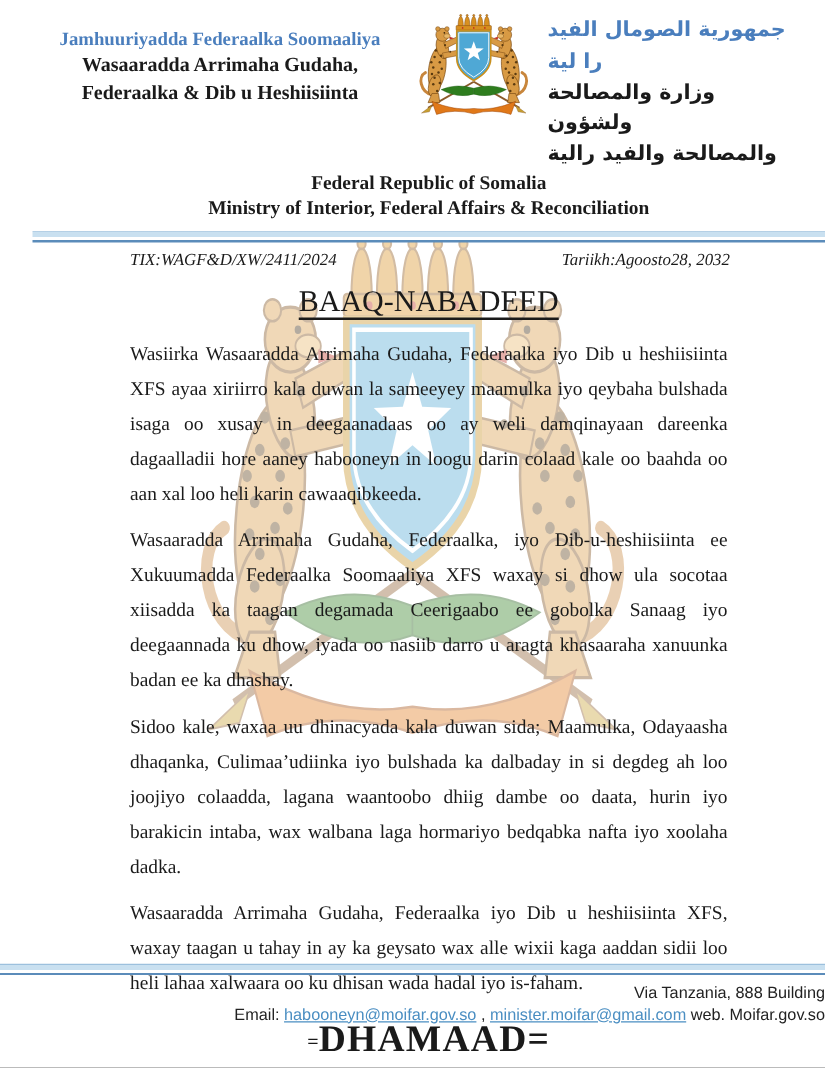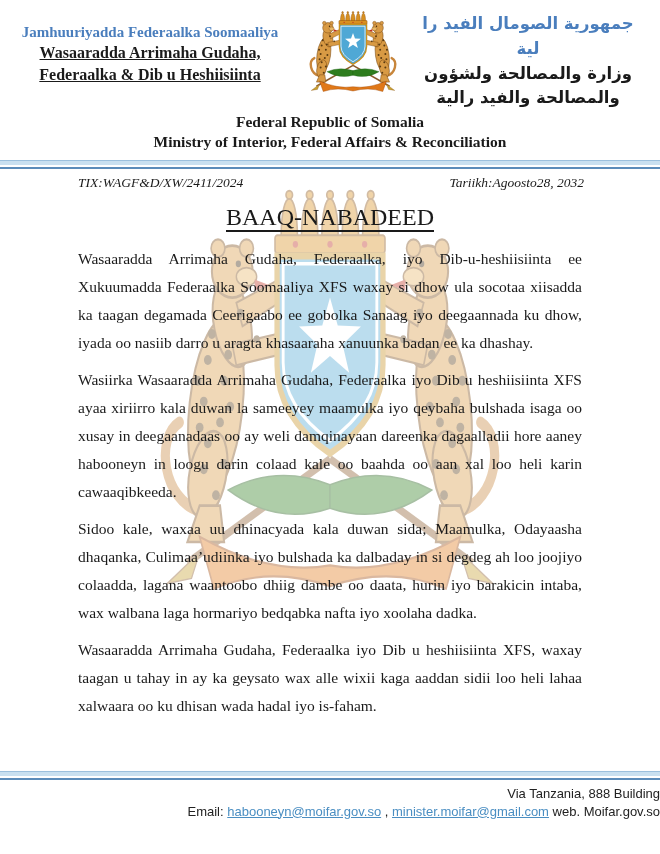--- a/index.html
+++ b/index.html
@@ -11,28 +11,28 @@
     --green:#2e7d1e;
     --ribbon-orange:#e07818;
   }
   *{box-sizing:border-box;margin:0;padding:0;}
   html,body{background:#888;}
   .page{
     width:660px;height:854px;margin:0 auto;background:#fff;
     position:relative;overflow:hidden;
     font-family:"Liberation Serif","DejaVu Serif",serif;color:#1a1a1a;
   }
-  .content{position:relative;z-index:1;}
+  .content{position:relative;z-index:1;padding-left:26px;}
   
   .header-row{display:flex;align-items:flex-start;padding:6px 6px 0 6px;}
   .header-left{width:288px;text-align:center;padding-top:16px;font-weight:bold;}
   .header-left .somali-blue{color:var(--accent-blue);font-size:15px;line-height:1.35;}
-  .header-left .somali-black{font-size:16px;line-height:1.35;text-decoration:underline;}
+  .header-left .somali-black{font-size:16px;line-height:1.35;}
   .header-emblem{width:118px;display:flex;justify-content:center;padding-top:3px;}
-  .header-right{flex:1;text-align:center;padding:6px 10px 0 0;
+  .header-right{flex:1;text-align:left;padding:6px 10px 0 0;
     font-family:"DejaVu Sans",sans-serif;font-size:16.5px;line-height:1.5;font-weight:bold;}
   .header-right .arabic-blue{color:var(--accent-blue);}
   .center-titles{text-align:center;font-weight:bold;font-size:15.5px;line-height:1.32;margin-top:1px;}
   
   .rule{height:9px;width:100%;
     background:linear-gradient(to bottom,
       #9cc0dd 0px,#9cc0dd 1px,
       #c9e0f0 1px,#c9e0f0 5px,
       #ffffff 5px,#ffffff 7px,
       #5b8cba 7px,#5b8cba 9px);}
@@ -172,26 +172,29 @@
     <div class="ref-line">
       <span>TIX:WAGF&amp;D/XW/2411/2024</span>
       <span>Tariikh:Agoosto28, 2032</span>
     </div>
 
     <div class="doc-title">
       <span>BAAQ-NABADEED</span>
     </div>
 
     <div class="body-text">
+      <p>Wasiirka Wasaaradda Arrimaha Gudaha, Federaalka iyo Dib u heshiisiinta XFS ayaa xiriirro kala duwan la sameeyey maamulka iyo qeybaha bulshada isaga oo xusay in deegaanadaas oo ay weli damqinayaan dareenka dagaalladii hore aaney habooneyn in loogu darin colaad kale oo baahda oo aan xal loo heli karin cawaaqibkeeda.</p>
       <p>Wasaaradda Arrimaha Gudaha, Federaalka, iyo Dib-u-heshiisiinta ee Xukuumadda Federaalka Soomaaliya XFS waxay si dhow ula socotaa xiisadda ka taagan degamada Ceerigaabo ee gobolka Sanaag iyo deegaannada ku dhow, iyada oo nasiib darro u aragta khasaaraha xanuunka badan ee ka dhashay.</p>
-      <p>Wasiirka Wasaaradda Arrimaha Gudaha, Federaalka iyo Dib u heshiisiinta XFS ayaa xiriirro kala duwan la sameeyey maamulka iyo qeybaha bulshada isaga oo xusay in deegaanadaas oo ay weli damqinayaan dareenka dagaalladii hore aaney habooneyn in loogu darin colaad kale oo baahda oo aan xal loo heli karin cawaaqibkeeda.</p>
       <p>Sidoo kale, waxaa uu dhinacyada kala duwan sida; Maamulka, Odayaasha dhaqanka, Culimaa’udiinka iyo bulshada ka dalbaday in si degdeg ah loo joojiyo colaadda, lagana waantoobo dhiig dambe oo daata, hurin iyo barakicin intaba, wax walbana laga hormariyo bedqabka nafta iyo xoolaha dadka.</p>
       <p>Wasaaradda Arrimaha Gudaha, Federaalka iyo Dib u heshiisiinta XFS, waxay taagan u tahay in ay ka geysato wax alle wixii kaga aaddan sidii loo heli lahaa xalwaara oo ku dhisan wada hadal iyo is-faham.</p>
     </div>
 
+    <div class="end-marker">
+      <span class="eq-prefix">=</span><span>DHAMAAD=</span>
+    </div>
   </div>
 
   <div class="footer">
     <div class="rule"></div>
     <div class="footer-text">
       <div>Via Tanzania, 888 Building</div>
       <div>
         <span>Email:</span>
         <span class="link">habooneyn@moifar.gov.so</span>
         <span>,</span>

